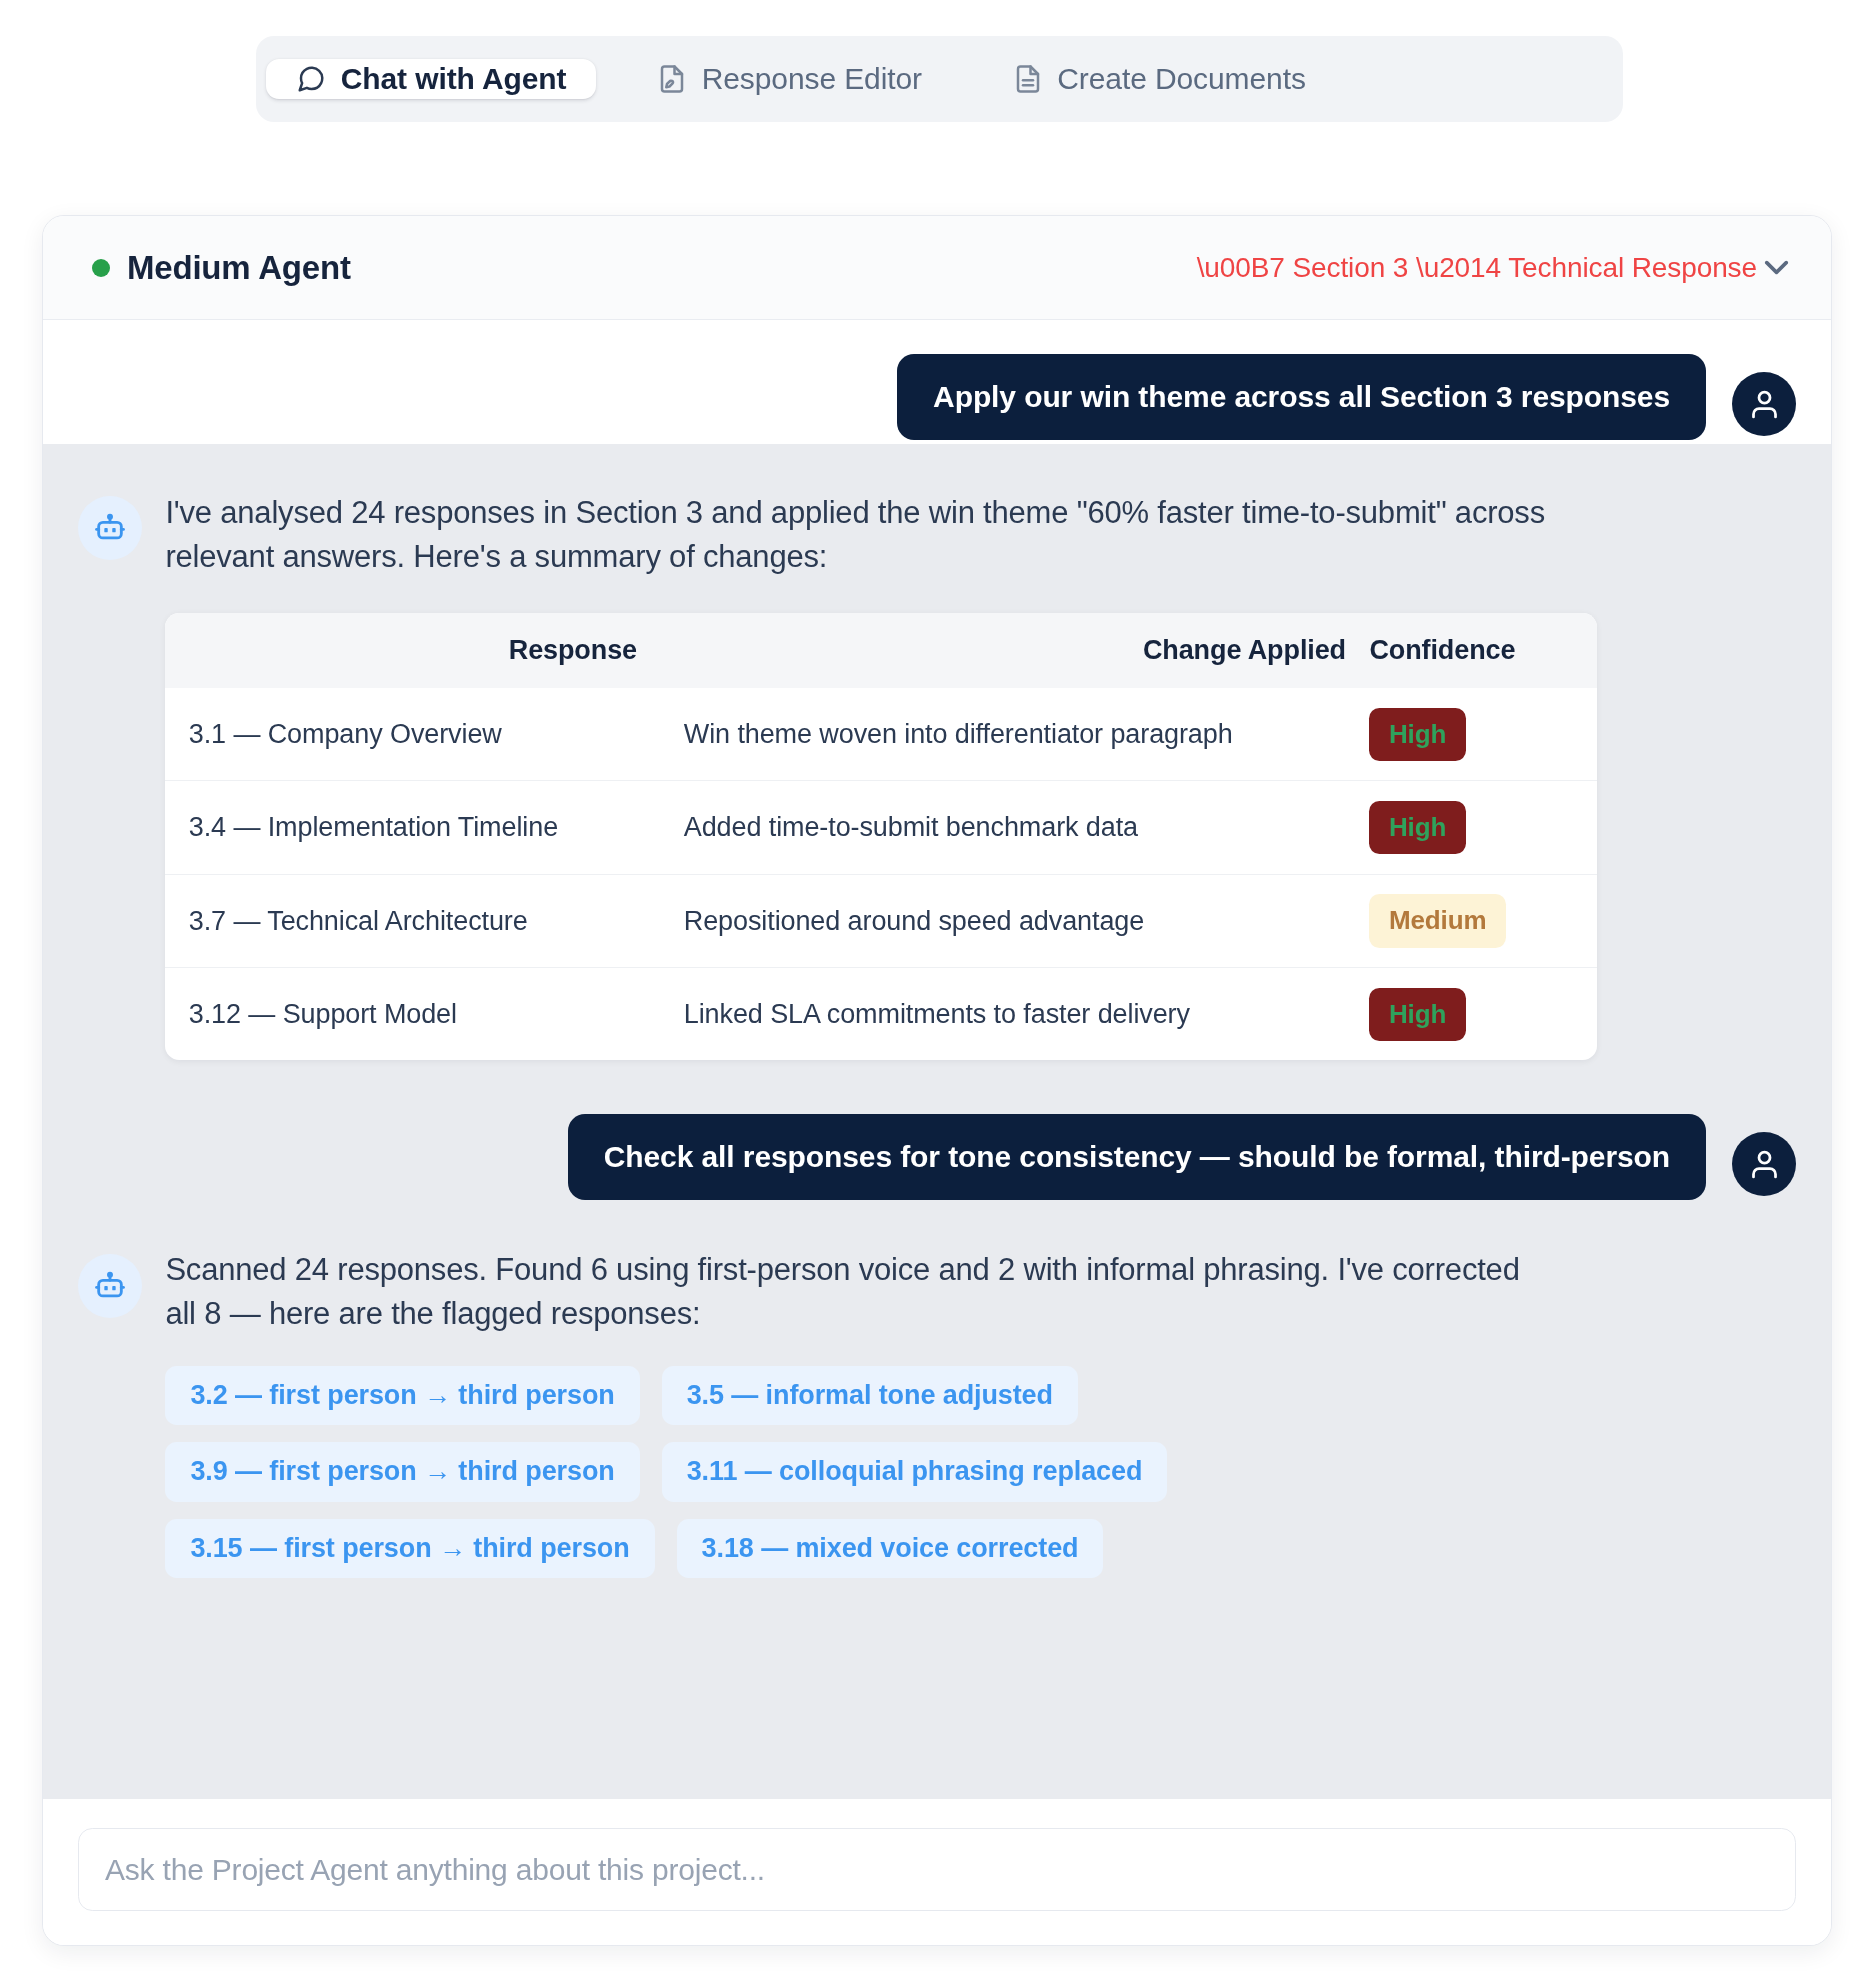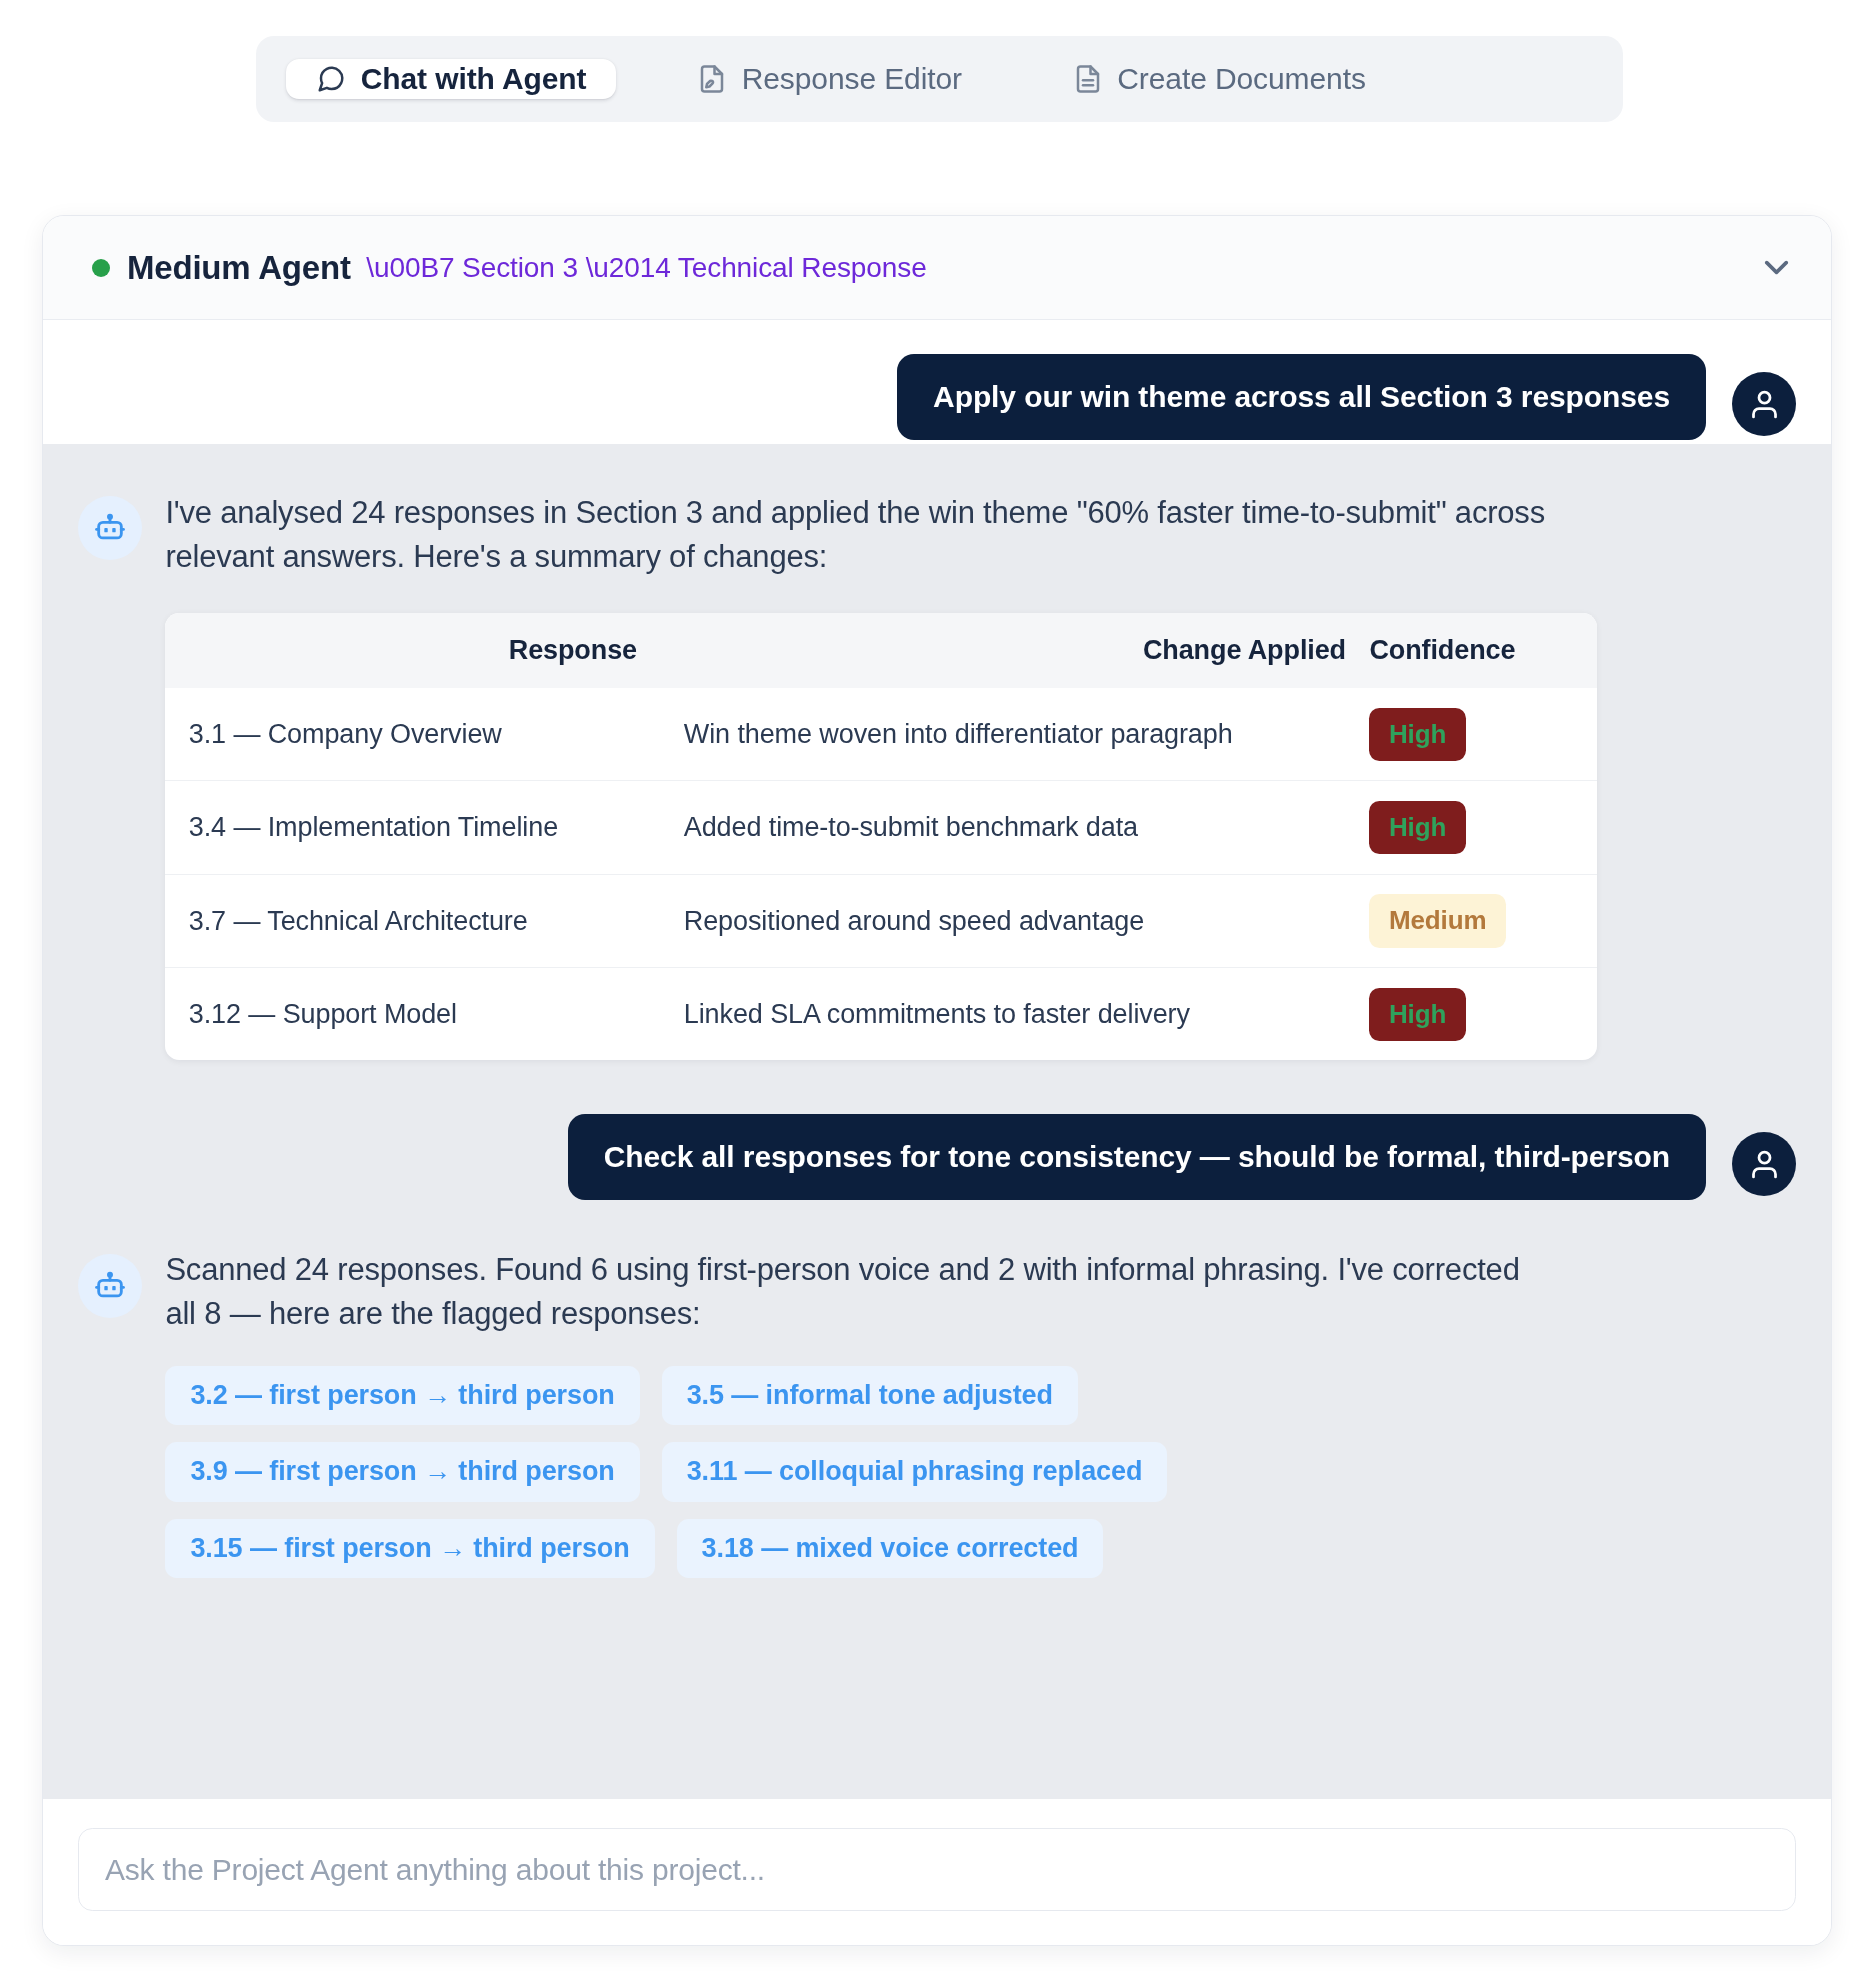--- a/index.html
+++ b/index.html
@@ -34,21 +34,20 @@
     padding: 9px 10.4px;
   }
   .tab {
     display: flex;
     align-items: center;
     gap: 14.3px;
     padding: 3px 30px;
     border-radius: 13px;
     cursor: pointer;
     white-space: nowrap;
-    margin-left: 20px;
   }
   .tab .tab-label {
     font-size: 30px;
     color: #5b6a80;
     letter-spacing: -0.1px;
   }
   .tab.active {
     background: #ffffff;
     box-shadow: 0 1.3px 3.9px rgba(16,24,40,0.10), 0 0.7px 1.3px rgba(16,24,40,0.06);
   }
@@ -94,26 +93,27 @@
   }
   .agent-name {
     font-size: 33px;
     font-weight: bold;
     color: #16243d;
     letter-spacing: -0.2px;
     flex: none;
   }
   .agent-sub {
     font-size: 28px;
-    color: #6d28d9;
+    color: #ef4444;
     margin-left: 15.6px;
     letter-spacing: -0.1px;
     flex: 1 1 auto;
     overflow: hidden;
     white-space: nowrap;
+    text-align: right;
   }
   .chevron { width: 39px; height: 39px; flex: none; cursor: pointer; }
   .chevron svg { width: 39px; height: 39px; display: block; }
 
   
   .convo {
     flex: 1 1 auto;
     position: relative;
     background: #ffffff;
     overflow: hidden;

